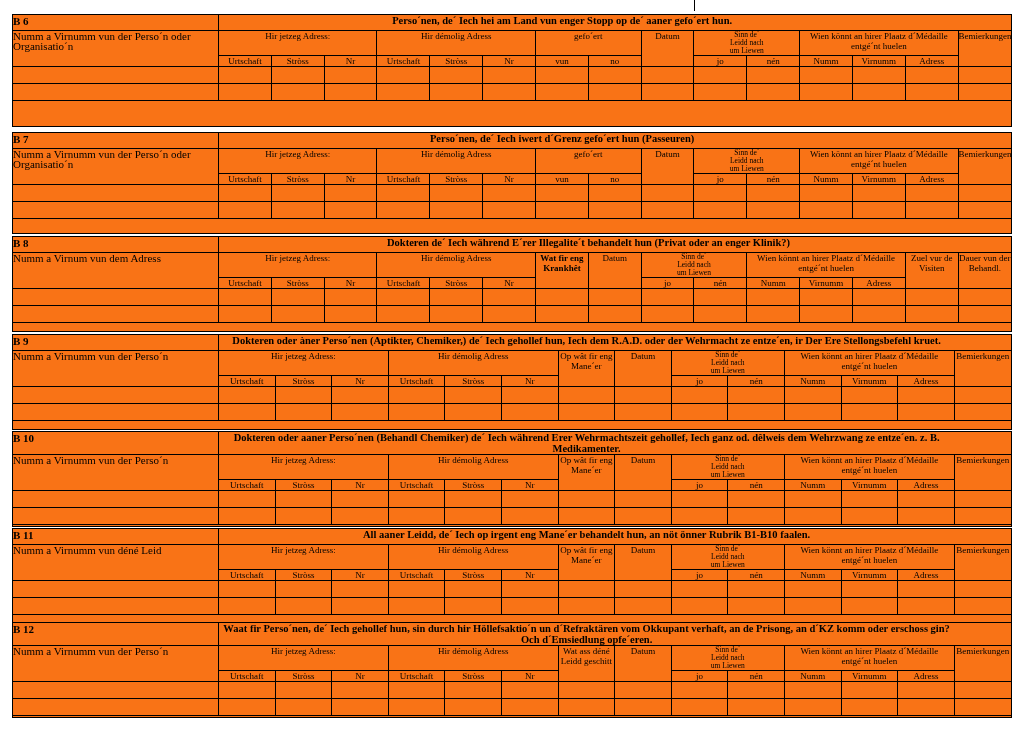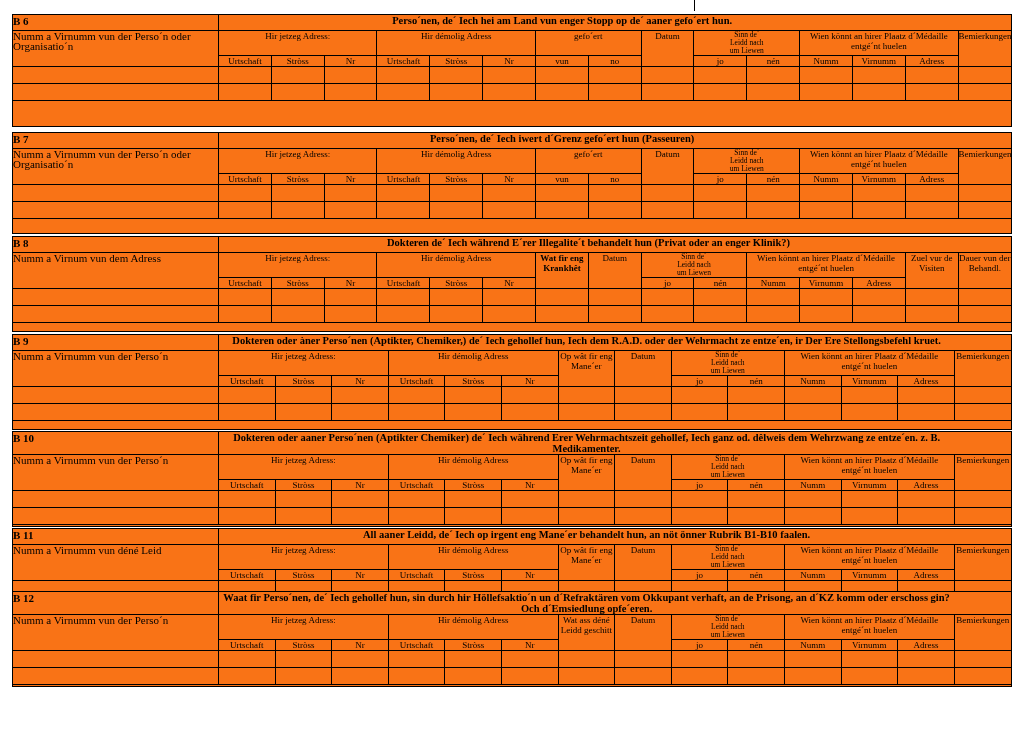--- a/index.html
+++ b/index.html
@@ -355,21 +355,21 @@
       </tr>
     </tbody>
       </table>
   </div>
 
   <div class="sec" style="top:431px;height:96px;">
     <table class="grid">
       <tbody>
           <tr class="tophead">
         <td style="width:205px;" class="secid vmid nb-t nb-l">B 10</td>
-        <td colspan="13" class="title vmid nb-t nb-r">Dokteren oder aaner Perso´nen (Aptikter Chemiker) de´ Iech während Erer Wehrmachtszeit gehollef, Iech ganz od. dêlweis dem Wehrzwang ze entze´en. z. B. Medikamenter.</td>
+        <td colspan="13" class="title vmid nb-t nb-r">Dokteren oder aaner Perso´nen (Behandl Chemiker) de´ Iech während Erer Wehrmachtszeit gehollef, Iech ganz od. dêlweis dem Wehrzwang ze entze´en. z. B. Medikamenter.</td>
       </tr>
       <tr>
         <td rowspan="2" style="width:205px;" class="lbl vmid nb-l">Numm a Virnumm vun der Perso´n</td>
         <td colspan="3" style="width:175px;" class="colhead cellpad">Hir jetzeg Adress:</td>
         <td colspan="3" style="width:175px;" class="colhead cellpad">Hir démolig Adress</td>
         <td rowspan="2" style="width:105px;" class="colhead cellpad">Op wât fir eng Mane´er</td>
         <td rowspan="2" style="width:33px;" class="colhead cellpad">Datum</td>
         <td colspan="2" style="width:50px;" class="colhead">
           <span class="stack tiny">Sinn  de´</span>
           <span class="stack tiny">Leidd   nach</span>
@@ -500,21 +500,21 @@
             <td class="dotted"></td>
         <td class="dotted"></td>
             <td class="dotted"></td>
             <td class="dotted"></td>
         <td class="nb-r dotted"></td>
       </tr>
     </tbody>
       </table>
   </div>
 
-  <div class="sec" style="top:591px;height:96px;">
+  <div class="sec" style="top:622px;height:96px;">
     <table class="grid">
       <tbody>
           <tr class="tophead">
         <td style="width:205px;" class="secid vmid nb-t nb-l">B 12</td>
         <td colspan="13" class="title vmid nb-t nb-r">Waat fir Perso´nen, de´ Iech gehollef hun, sin durch hir Höllefsaktio´n  un d´Refraktären vom Okkupant verhaft, an de Prisong, an d´KZ komm oder  erschoss gin? Och d´Emsiedlung opfe´eren.</td>
       </tr>
       <tr>
         <td rowspan="2" style="width:205px;" class="lbl vmid nb-l">Numm a Virnumm vun der Perso´n</td>
         <td colspan="3" style="width:175px;" class="colhead cellpad">Hir jetzeg Adress:</td>
         <td colspan="3" style="width:175px;" class="colhead cellpad">Hir démolig Adress</td>

